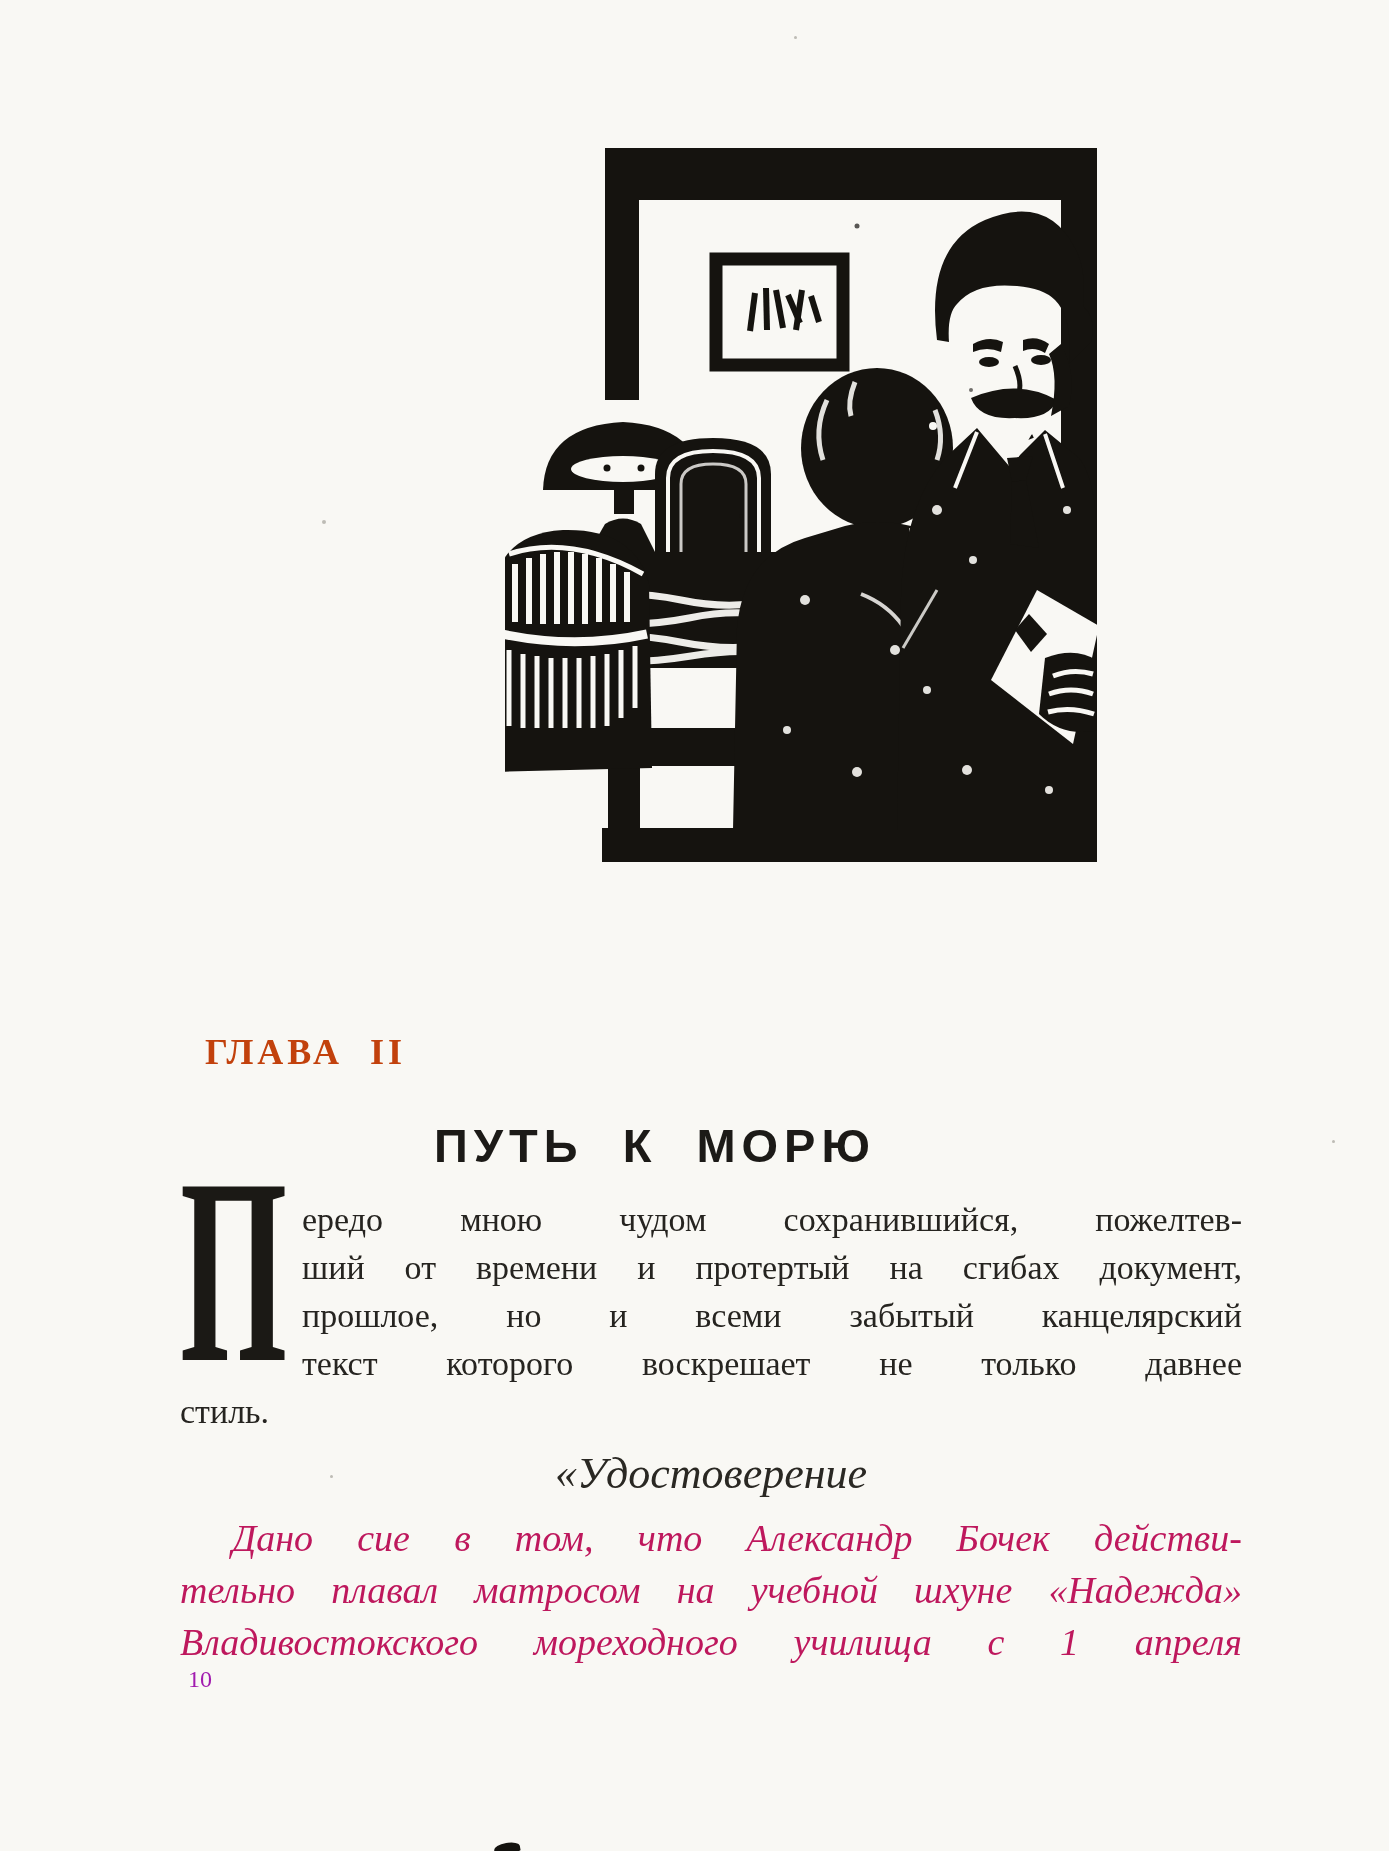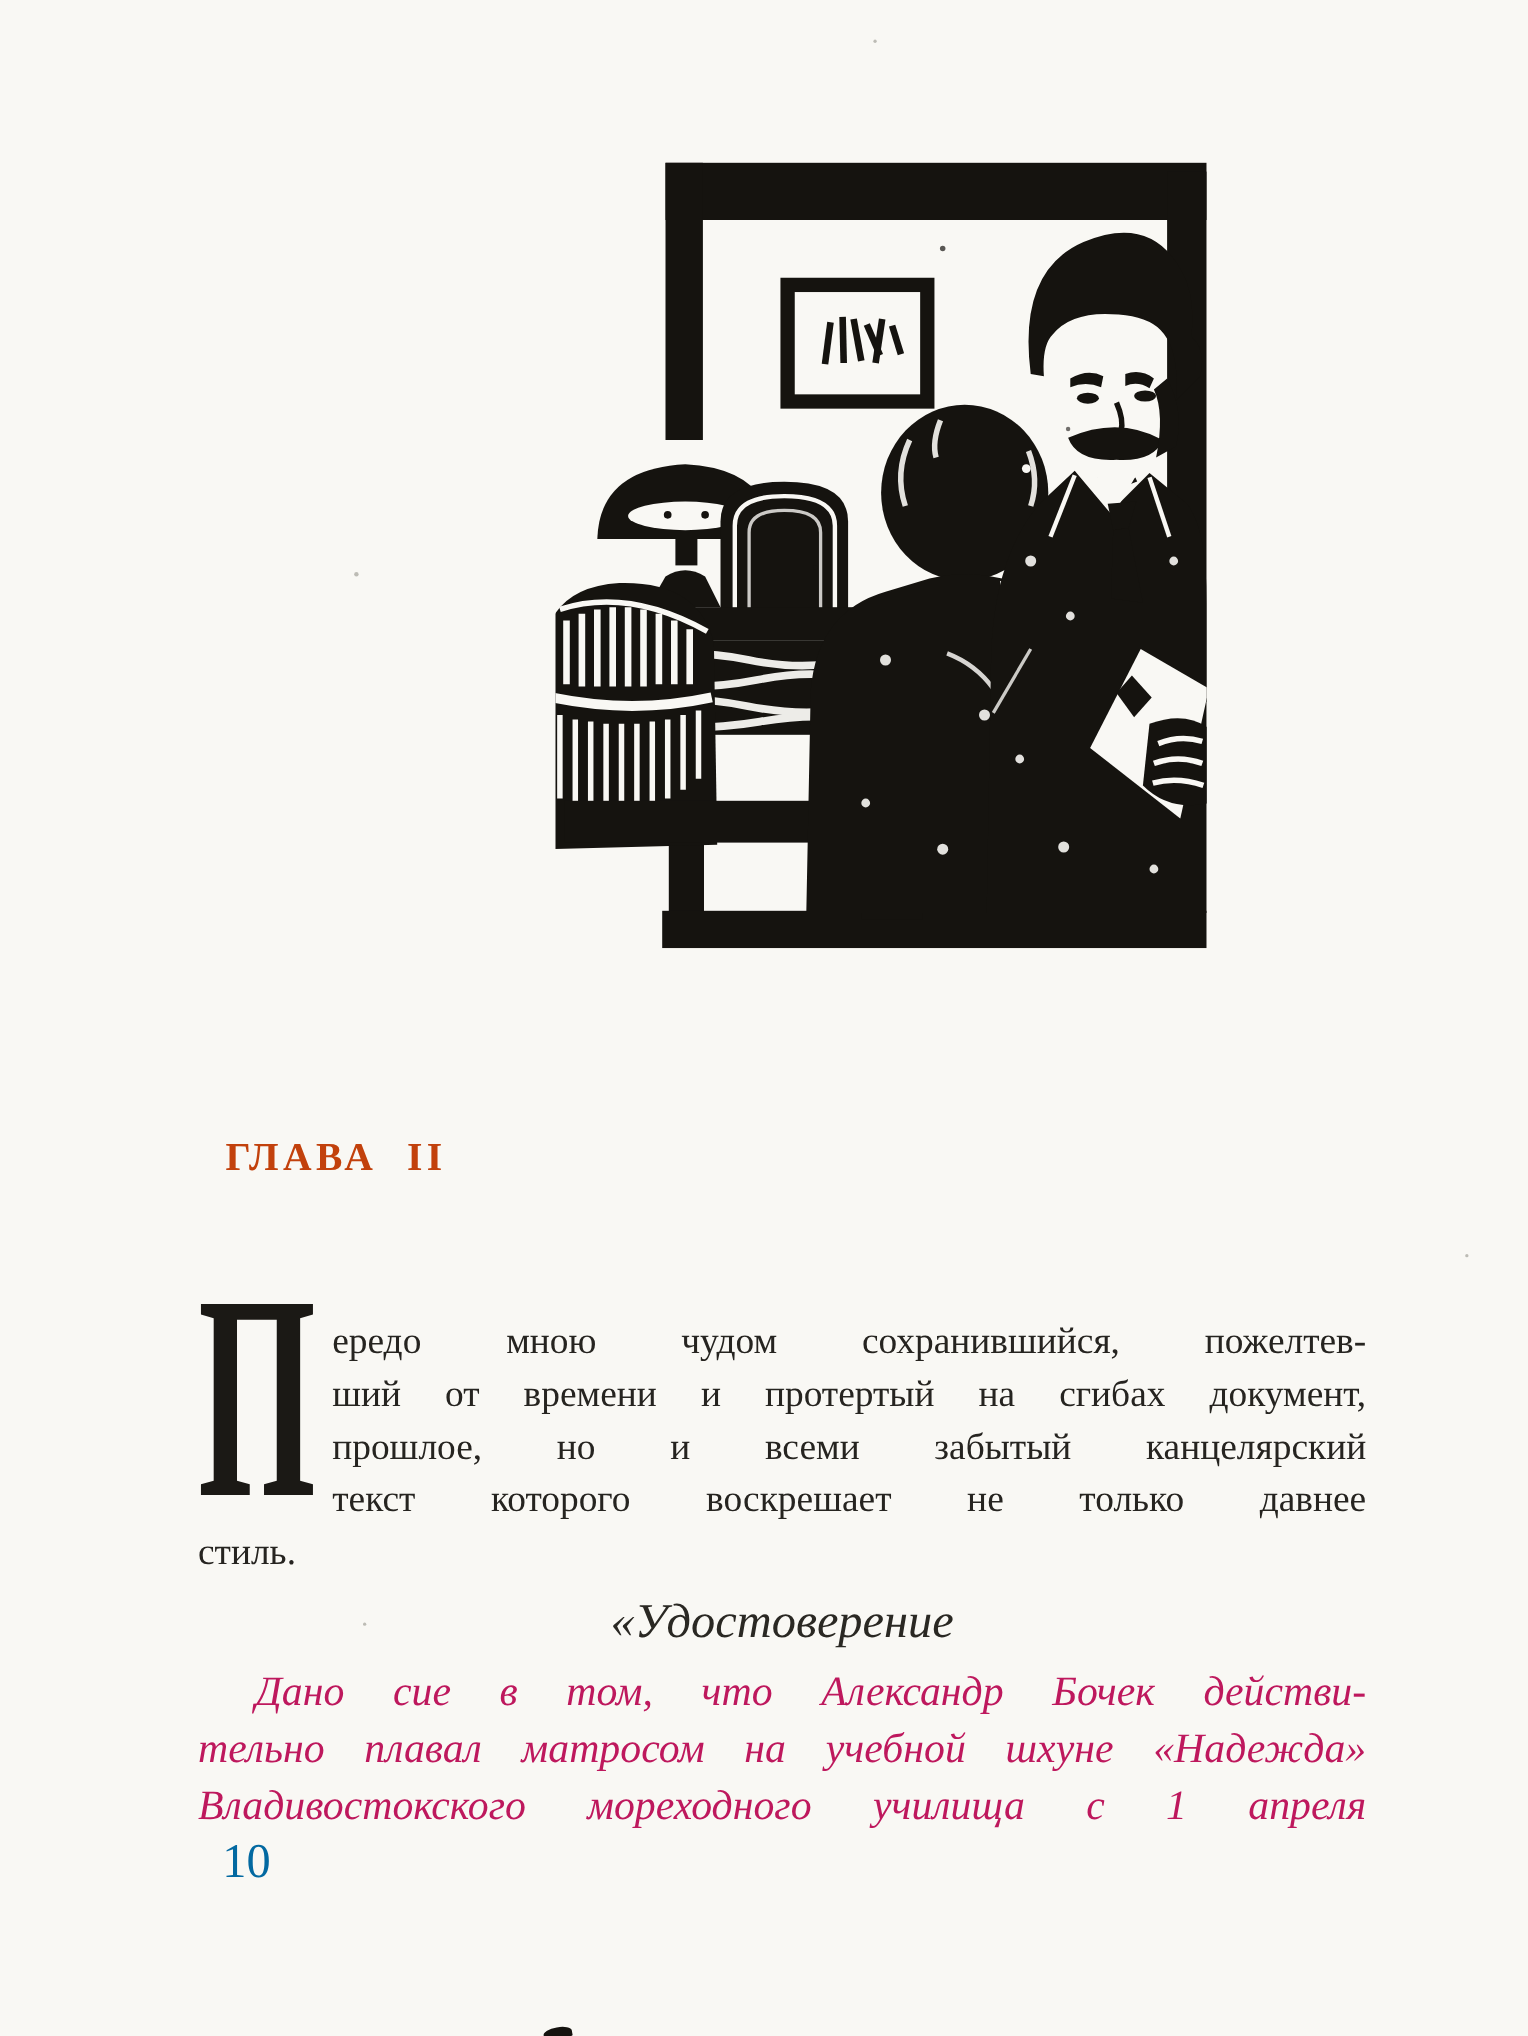--- a/index.html
+++ b/index.html
@@ -57,22 +57,22 @@
     text-align:center;font-style:italic;font-size:44px;color:#2a2823;
   }
   .cert-lines{
     position:absolute;left:180px;top:1512px;width:1062px;
     font-style:italic;font-size:38px;line-height:52px;color:#be185d;
   }
   .cert-lines .jline{height:52px;}
   .indent1{padding-left:52px;}
   
   .page-number{
-    position:absolute;left:202px;top:1666px;
-    font-size:44px;color:#0369a1;
+    position:absolute;left:188px;top:1666px;
+    font-size:24px;color:#a21caf;
   }
   .bottom-mark{
     position:absolute;left:494px;top:1843px;width:26px;height:10px;
     background:#15130f;border-radius:60% 60% 10% 10%;
     transform:rotate(-10deg);
   }
   
   .speck{position:absolute;border-radius:50%;background:#8d8a82;opacity:.55;}
 </style>
 </head>
@@ -215,20 +215,21 @@
         </g>
 
         <circle cx="352" cy="98" r="2.5" opacity="0.7"></circle>
         <circle cx="466" cy="262" r="2" opacity="0.6"></circle>
         <circle cx="236" cy="388" r="2" opacity="0.5"></circle>
       </g>
     </svg>
   </figure>
 
   <div class="chapter-label">ГЛАВА II</div>
+  <h1 class="chapter-title" style="margin:0">ПУТЬ К МОРЮ</h1>
 
   <div class="body-para">
     <div class="dropcap-box">
       <span class="dc">П</span>
     </div>
     <div class="jline">ередо мною чудом сохранившийся, пожелтев-</div>
     <div class="jline">ший от времени и протертый на сгибах документ,</div>
     <div class="jline">прошлое, но и всеми забытый канцелярский</div>
     <div class="jline">текст которого воскрешает не только давнее</div>
     <div class="plain-line">стиль.</div>

